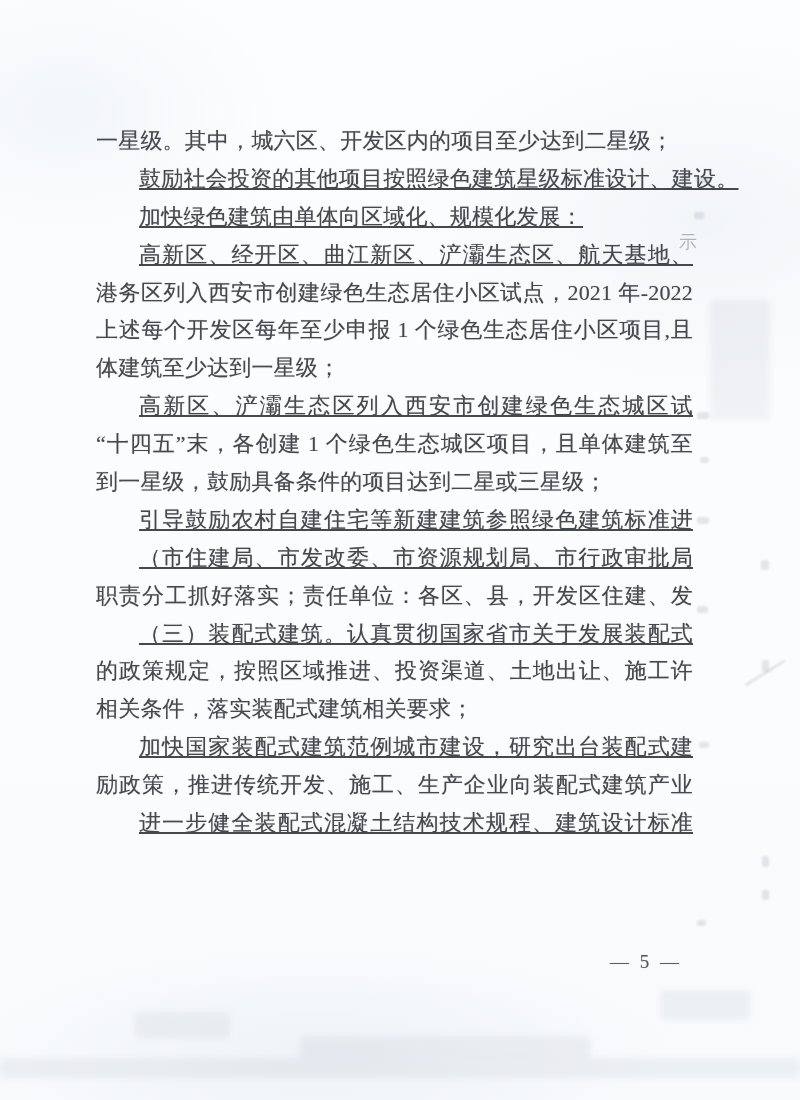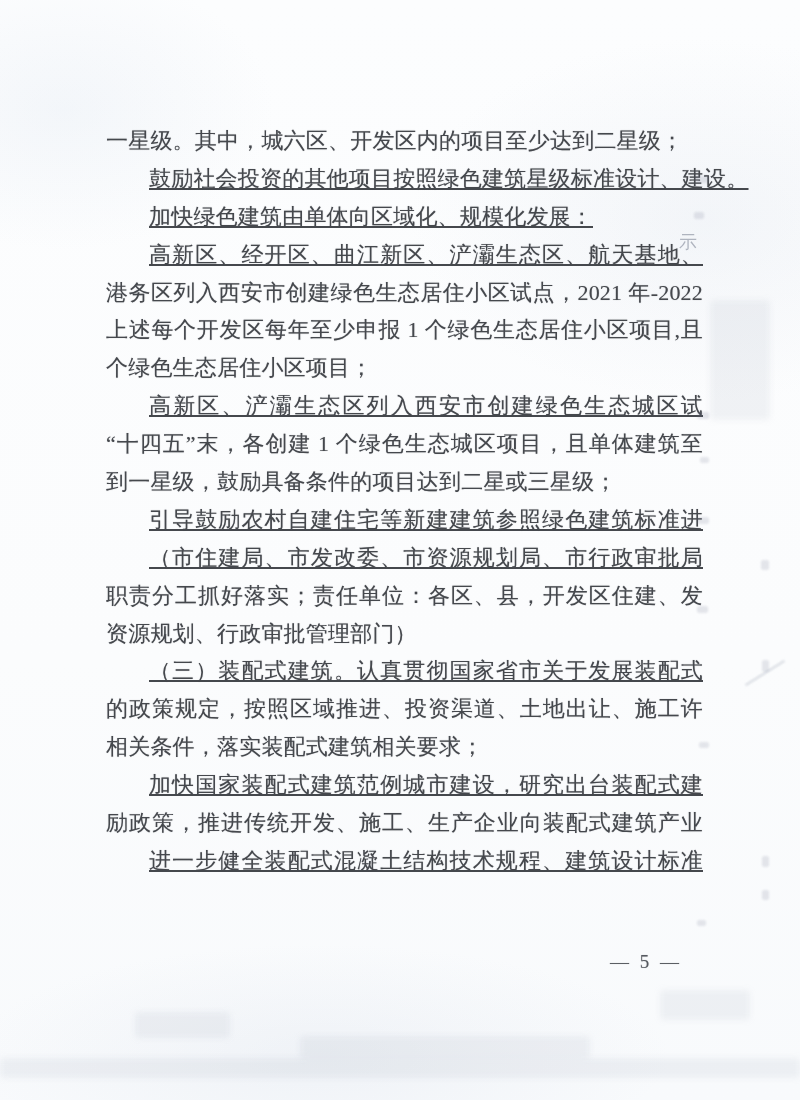--- a/index.html
+++ b/index.html
@@ -15,21 +15,21 @@
       radial-gradient(ellipse 420px 260px at 88% 20%, rgba(215,222,233,0.25), rgba(215,222,233,0) 70%),
       radial-gradient(ellipse 300px 200px at 8% 10%, rgba(222,230,240,0.30), rgba(222,230,240,0) 70%),
       radial-gradient(ellipse 500px 160px at 40% 96%, rgba(206,214,228,0.22), rgba(206,214,228,0) 70%),
       linear-gradient(180deg, #fcfdfe 0%, #fbfcfd 60%, #f8fafc 100%);
     font-family: "Liberation Serif", "DejaVu Serif", serif;
   }
 
   
   .doc-body {
     position: absolute;
-    left: 106px;
+    left: 96px;
     top: 122px;
     width: 597px;
     color: #45484d;
     font-size: 22px;
     letter-spacing: 0.2px;
     text-shadow: 0 0 1px rgba(70,74,80,0.45);
   }
   .line {
     height: 37.9px;
     line-height: 37.9px;
@@ -89,28 +89,27 @@
 </head>
 <body>
 
 <main class="doc-body">
   <div class="line">一星级。其中，城六区、开发区内的项目至少达到二星级；</div>
   <div class="line indent">鼓励社会投资的其他项目按照绿色建筑星级标准设计、建设。</div>
   <div class="line indent">加快绿色建筑由单体向区域化、规模化发展：</div>
   <div class="line indent fill">高新区、经开区、曲江新区、浐灞生态区、航天基地、国际</div>
   <div class="line fill">港务区列入西安市创建绿色生态居住小区试点，2021 年-2022 年</div>
   <div class="line fill">上述每个开发区每年至少申报 1 个绿色生态居住小区项目,且单</div>
-  <div class="line">个绿色生态居住小区项目；</div>
+  <div class="line">体建筑至少达到一星级；</div>
   <div class="line indent fill">高新区、浐灞生态区列入西安市创建绿色生态城区试点，至</div>
   <div class="line fill">“十四五”末，各创建 1 个绿色生态城区项目，且单体建筑至少达</div>
   <div class="line">到一星级，鼓励具备条件的项目达到二星或三星级；</div>
   <div class="line indent fill">引导鼓励农村自建住宅等新建建筑参照绿色建筑标准进行</div>
   <div class="line indent fill">（市住建局、市发改委、市资源规划局、市行政审批局按照</div>
   <div class="line fill">职责分工抓好落实；责任单位：各区、县，开发区住建、发改、</div>
-  <div class="line">资源规划、行政审批管理部门）</div>
   <div class="line indent fill">（三）装配式建筑。认真贯彻国家省市关于发展装配式建筑</div>
   <div class="line fill">的政策规定，按照区域推进、投资渠道、土地出让、施工许可等</div>
   <div class="line">相关条件，落实装配式建筑相关要求；</div>
   <div class="line indent fill">加快国家装配式建筑范例城市建设，研究出台装配式建筑激</div>
   <div class="line fill">励政策，推进传统开发、施工、生产企业向装配式建筑产业化模</div>
   <div class="line indent fill">进一步健全装配式混凝土结构技术规程、建筑设计标准与图</div>
 </main>
 
 <div class="page-number">— 5 —</div>
 

